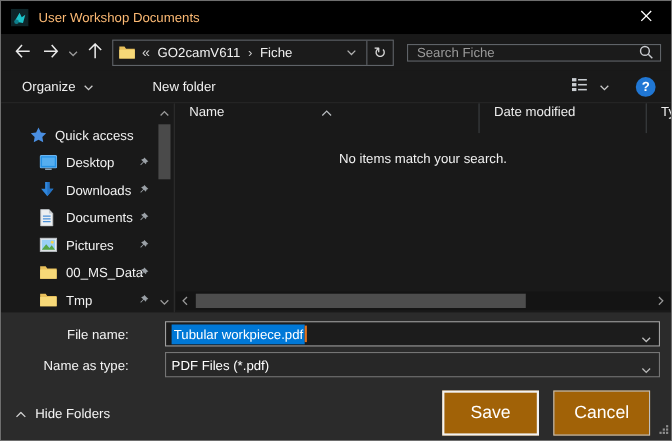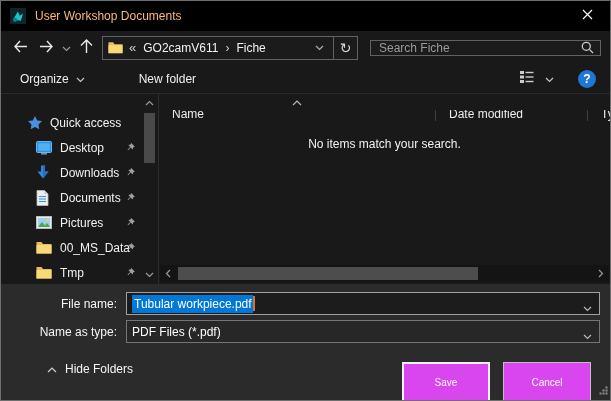--- a/index.html
+++ b/index.html
@@ -55,48 +55,48 @@
   .side-ico{ width:16px; height:16px; flex:none; display:flex; align-items:center; }
   .pin{ position:absolute; right:22px; top:7px; width:11px; height:11px; }
 
   .vscroll{ position:absolute; top:2px; bottom:2px; right:1px; width:16px; display:flex; flex-direction:column; align-items:center; }
   .vscroll .arr{ height:14px; display:flex; align-items:center; justify-content:center; flex:none; width:100%; }
   .vthumb{ width:11px; height:50px; background:#4a4a4a; margin-top:3px; }
   .vspacer{ flex:1; }
 
   .mainlist{ flex:1; min-width:0; border-left:1px solid #2d2d2d; display:flex; flex-direction:column; position:relative; }
   .listheader{ height:27px; display:flex; flex:none; color:#ececec; position:relative; }
-  .col{ display:flex; align-items:flex-end; padding-left:13px; overflow:hidden; white-space:nowrap;margin-top:16px; }
+  .col{ display:flex; align-items:flex-start; padding-left:13px; overflow:hidden; white-space:nowrap; }
   .col-name{ width:276px; flex:none; }
   .col-date{ width:152px; flex:none; border-left:1px solid #3c4043; }
   .col-type{ flex:1; border-left:1px solid #3c4043; }
   .sort-caret{ position:absolute; top:1px; left:133px; }
   .empty-msg{ margin-top:16px; text-align:center; color:#f1f1f1; flex:none; }
   .list-spacer{ flex:1; }
 
   .hscroll{ height:17px; flex:none; margin:0 1px 2px 1px; display:flex; align-items:center; background:#141414; }
   .hscroll .arr{ width:16px; display:flex; justify-content:center; flex:none; }
   .htrack{ flex:1; height:100%; position:relative; }
   .hthumb{ position:absolute; left:2px; top:2px; width:300px; height:13px; background:#4d4d4d; }
 
   
   .bottompanel{ height:116px; flex:none; background:#2b2b2b; padding-top:8px; position:relative; }
-  .form-row{ display:flex; align-items:center; height:23px; margin-bottom:5px; }
+  .form-row{ display:flex; align-items:center; height:23px; margin-bottom:5px;gap:24px; }
   .form-label{ width:125px; flex:none; text-align:right; padding-right:9px; color:#f5f5f5; white-space:nowrap; }
   .combo{ flex:1; height:23px; margin-right:10px; display:flex; align-items:center; position:relative; padding:0 22px 0 5px; }
   .combo-filename{ background:#1c1c1c; border:1px solid #a0a0a0; }
   .combo-type{ background:#272727; border:1px solid #757575; }
   .sel-text{ background:#0078d7; color:#fff; padding:2px 1px 2px 2px; white-space:nowrap; }
   .caret-bar{ width:2px; height:15px; background:#e2711d; flex:none; }
   .combo-chev{ position:absolute; right:7px; top:8px; }
 
-  .dlg-footer{ position:absolute; left:0; right:0; bottom:11px; height:27px; display:flex; align-items:flex-start; padding:0 19px 0 13px;margin-left:33px; }
+  .dlg-footer{ position:absolute; left:0; right:0; bottom:11px; height:27px; display:flex; align-items:center; padding:0 19px 0 13px; }
   .hidefolders{ display:flex; align-items:center; gap:8px; color:#f5f5f5; }
   .foot-spacer{ flex:1; }
-  .btn{ width:88px; height:41px; display:flex; align-items:center; justify-content:center; background:#d946ef; color:#fff; font-size:10px; }
+  .btn{ width:88px; height:41px; display:flex; align-items:center; justify-content:center; background:#a16207; color:#fff; font-size:16px; }
   .btn-save{ border:2px solid #f2f2f2; margin-right:13px; }
   .btn-cancel{ border:1px solid #bfbfbf; }
 
   .resize-grip{ position:absolute; right:2px; bottom:2px; }
 </style>
 </head>
 <body>
 
 <div class="window">
 

